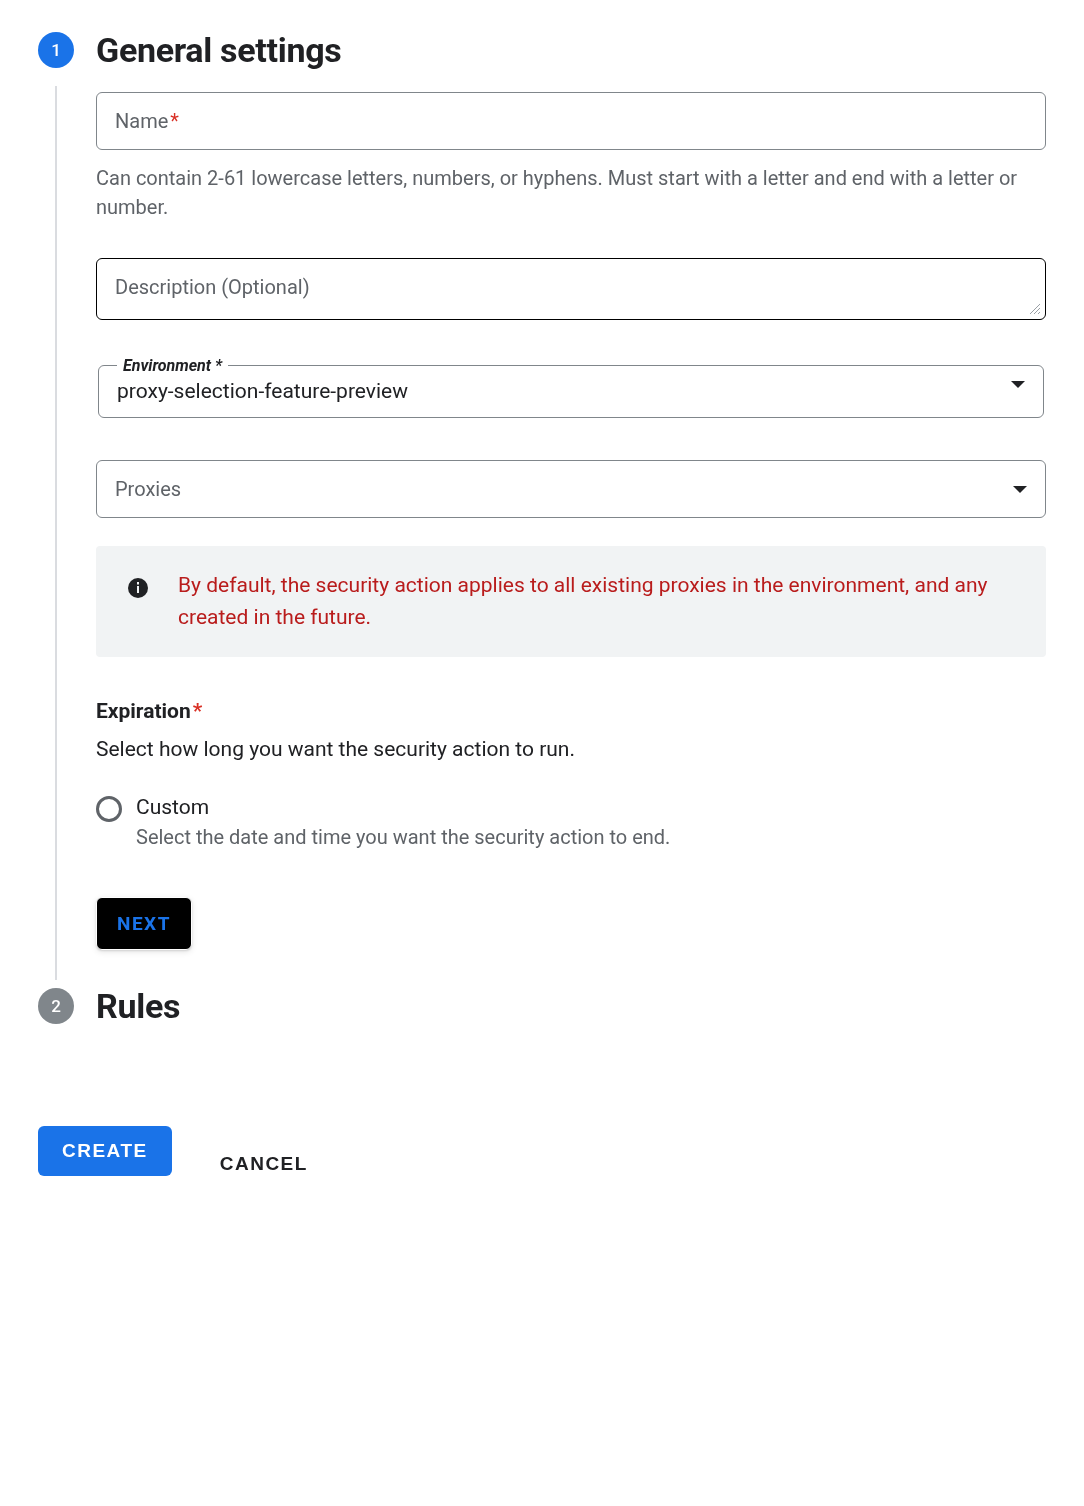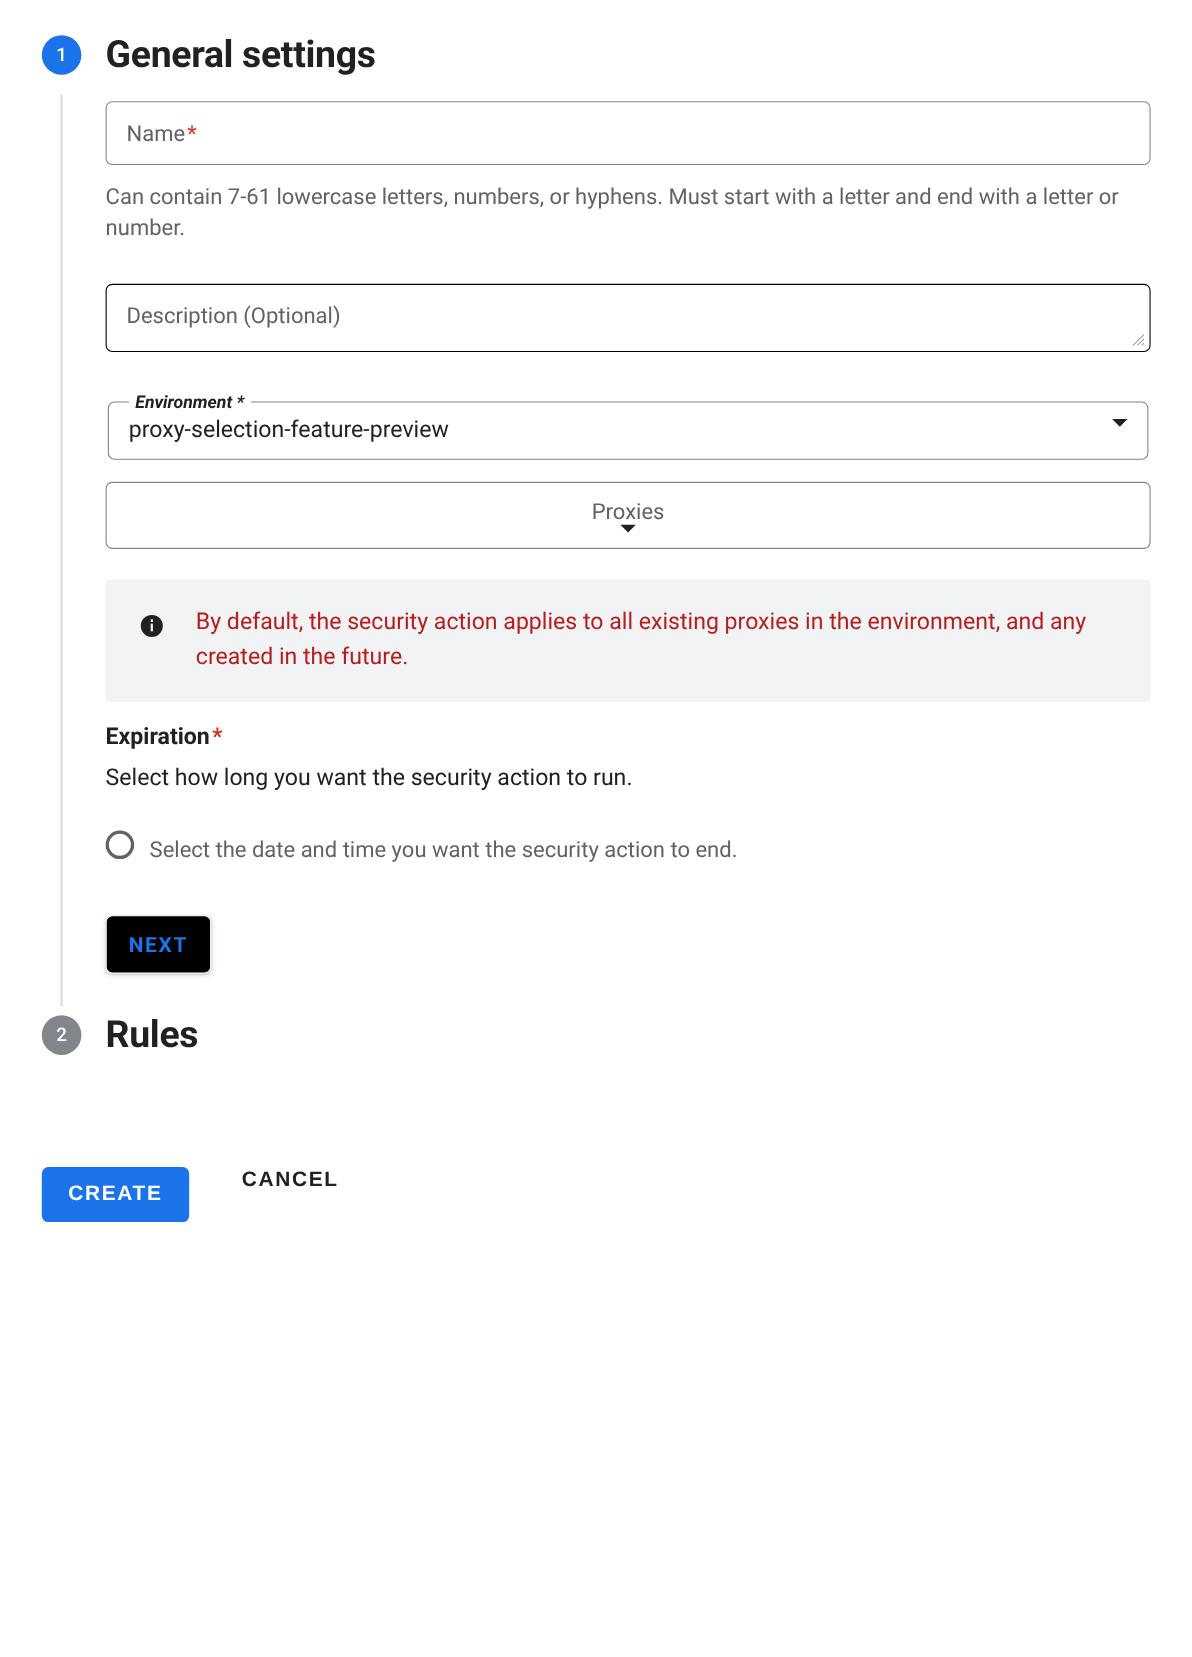--- a/index.html
+++ b/index.html
@@ -215,21 +215,21 @@
     padding: 14px 20px;
     font-size: 19px;
     font-weight: 700;
     letter-spacing: 1.5px;
     color: #1a73e8;
     box-shadow: 0 1px 2px rgba(0,0,0,0.12), 0 2px 6px rgba(0,0,0,0.10);
   }
 
   .footer-actions {
     display: flex;
-    align-items: flex-start;
+    align-items: flex-end;
     gap: 42px;
     margin-top: 100px;
   }
   .btn-create {
     background: #1a73e8;
     color: #fff;
     border: none;
     border-radius: 6px;
     padding: 14px 24px;
     font-size: 19px;
@@ -240,42 +240,42 @@
     background: none;
     border: none;
     font-size: 19px;
     font-weight: 700;
     letter-spacing: 1.5px;
     color: #202124;
   }
 
   .gap-28 { margin-top: 28px; }
   .gap-36 { margin-top: 36px; }
-  .gap-40 { margin-top: 20px; flex-direction: column; }
+  .gap-40 { margin-top: 42px; }
 </style>
 </head>
 <body>
 
 <div class="page">
 
   <div class="step-head">
     <div class="step-badge">
       <span>1</span>
     </div>
     <div class="step-title">General settings</div>
   </div>
 
   <div class="step-content">
 
     <div class="field-outline">
       <span class="placeholder-text">
         <span>Name</span><span class="req-star">*</span>
       </span>
     </div>
-    <div class="helper">Can contain 7-61 lowercase letters, numbers, or hyphens. Must start with a letter and end with a letter or number.</div>
+    <div class="helper">Can contain 2-61 lowercase letters, numbers, or hyphens. Must start with a letter and end with a letter or number.</div>
 
     <div class="textarea-outline gap-36">
       <span class="placeholder-text">Description (Optional)</span>
       <span class="resize-handle">
         <svg width="12" height="12" viewBox="0 0 12 12">
             <path d="M1 11 L11 1 M5 11 L11 5 M9 11 L11 9" stroke="#9aa0a6" stroke-width="1"></path>
           </svg>
       </span>
     </div>
 
@@ -306,20 +306,21 @@
     <div class="gap-40">
       <div class="section-label">
         <span>Expiration</span><span class="req-star">*</span>
       </div>
       <div class="section-desc">Select how long you want the security action to run.</div>
 
       <div class="radio-list">
         <div class="radio-item">
           <div class="radio-circle"></div>
           <div class="radio-text">
+            <div class="r-label">Custom</div>
             <div class="r-desc">Select the date and time you want the security action to end.</div>
           </div>
         </div>
       </div>
 
       <div class="btn-next">NEXT</div>
     </div>
 
   </div>
 

